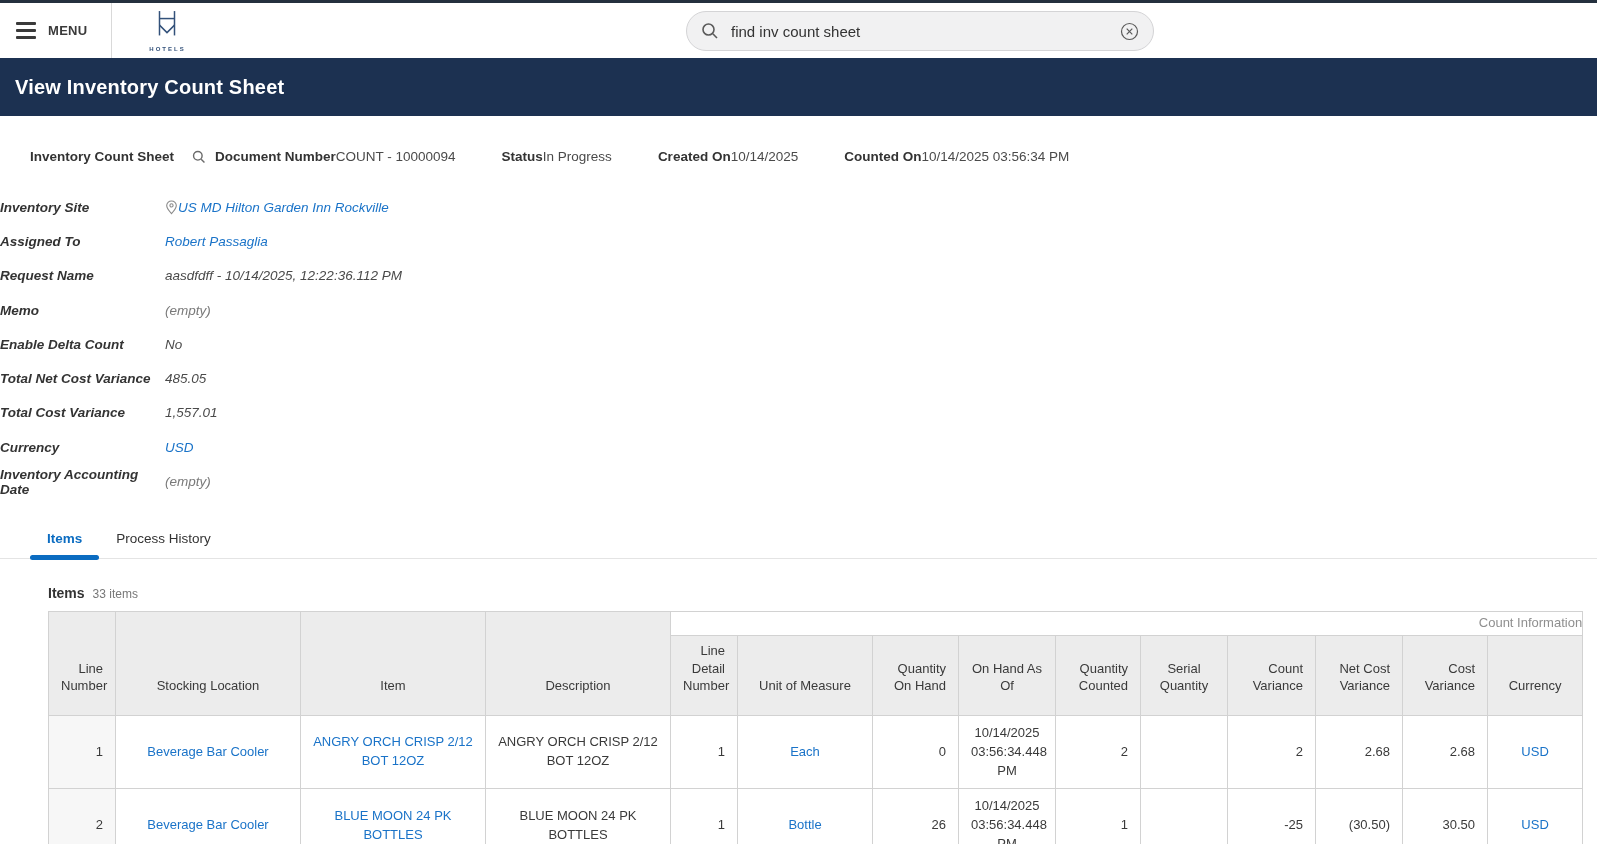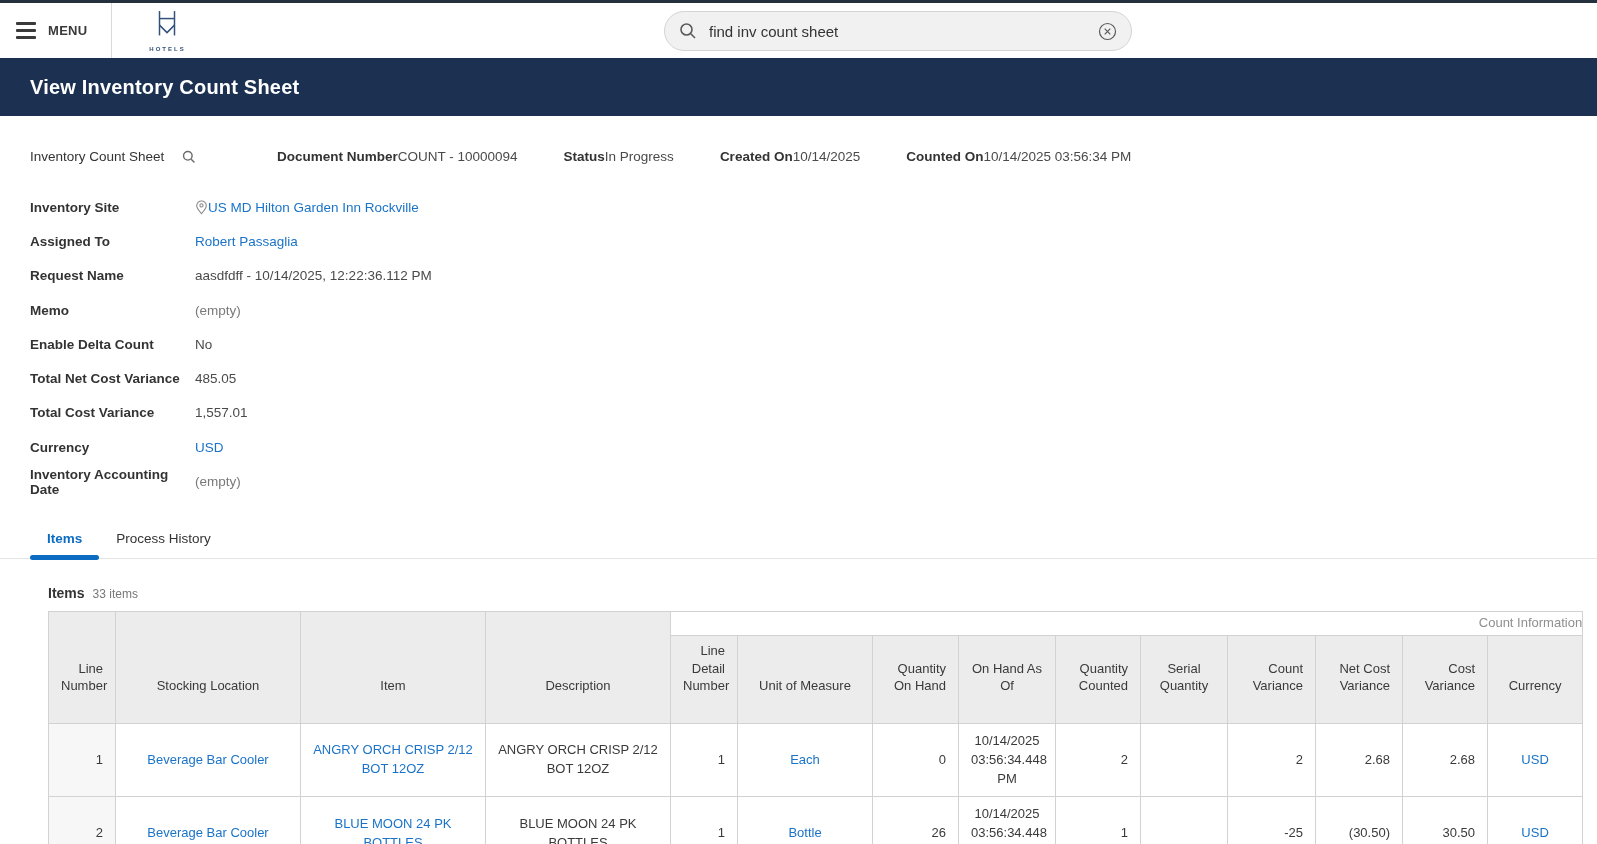--- a/index.html
+++ b/index.html
@@ -15,45 +15,45 @@
   
   .topbar { height:55px; background:#fff; position:relative; display:flex; align-items:center; }
   .menu-btn { display:flex; align-items:center; gap:12px; padding:0 24px 0 16px; height:100%; cursor:pointer; }
   .hamburger { width:20px; display:flex; flex-direction:column; gap:4px; }
   .hamburger div { height:3px; background:#3a3a3a; border-radius:1px; }
   .menu-label { font-size:13px; font-weight:700; color:#3a3a3a; letter-spacing:.3px; }
   .topbar-divider { width:1px; height:55px; background:#d9d9d9; }
   .brand { width:110px; display:flex; flex-direction:column; align-items:center; justify-content:center; cursor:pointer; }
   .brand-word { font-size:6px; letter-spacing:2px; color:#33517a; margin-top:2px; font-weight:700; }
   .searchbox {
-    position:absolute; left:664px; top:8px; width:468px; height:40px;
+    position:absolute; left:686px; top:8px; width:468px; height:40px;
     background:#f1f1f2; border:1px solid #d4d4d6; border-radius:20px;
     display:flex; align-items:center; padding:0 14px;
   }
   .searchbox svg { flex:0 0 auto; }
   .search-input {
     flex:1; border:none; outline:none; background:transparent;
     font-family:"Liberation Sans", sans-serif; font-size:15px; color:#333; margin-left:10px;
   }
   .clear-btn { cursor:pointer; display:flex; align-items:center; }
 
   
   .title-band { height:58px; background:var(--navy-header,#1c3151); display:flex; align-items:center; }
-  .title { color:#fff; font-size:20px; font-weight:700; padding-left:30px; letter-spacing:.2px; }
+  .title { color:#fff; font-size:20px; font-weight:700; padding-left:15px; letter-spacing:.2px; }
 
   
   .summary { display:flex; align-items:center; padding-left:30px; margin-top:33px; font-size:13.5px; white-space:nowrap; }
-  .obj-label { font-weight:400; color:#333; display:flex; align-items:center; gap:18px; width:247px; }
+  .obj-label { font-weight:700; color:#333; display:flex; align-items:center; gap:18px; width:185px; }
   .obj-search { cursor:pointer; display:flex; align-items:center; }
   .pair { display:flex; margin-right:46px; }
   .pair .lbl { font-weight:700; color:#333; }
   .pair .val { color:#4a4a4a; }
 
   
-  .details { padding-left:30px; margin-top:26px; }
+  .details { margin-top:26px;font-style:italic; }
   .detail-row { display:flex; align-items:center; height:34.3px; }
   .detail-label { width:165px; font-weight:700; font-size:13.5px; color:#333; flex:0 0 165px; }
   .detail-value { font-size:13.5px; display:flex; align-items:center; gap:0; }
   .val-link { color:var(--accent-blue,#1a73c8); cursor:pointer; }
   .val-text { color:#4a4a4a; }
   .val-empty { color:#797979; }
 
   
   .tabbar { margin-top:22px; padding-left:30px; border-bottom:1px solid #e4e4e4; display:flex; }
   .tab { padding:10px 17px 12px; font-size:13.5px; color:#333; position:relative; cursor:pointer; }
@@ -66,21 +66,21 @@
   .items-count { font-size:12px; color:#777; }
 
   table.grid { table-layout:fixed; width:1534px; border-collapse:collapse; margin-left:48px; font-size:13px; }
   .grid col.c0{width:67px}.grid col.c1{width:185px}.grid col.c2{width:185px}.grid col.c3{width:185px}
   .grid col.c4{width:67px}.grid col.c5{width:135px}.grid col.c6{width:86px}.grid col.c7{width:97px}
   .grid col.c8{width:85px}.grid col.c9{width:87px}.grid col.c10{width:88px}.grid col.c11{width:87px}
   .grid col.c12{width:85px}.grid col.c13{width:95px}
   .grid th, .grid td { border:1px solid #d2d2d2; }
   .grid th {
     background:#ececec; font-weight:400; color:#3a3a3a;
-    vertical-align:bottom; padding:6px 12px 28px; height:62px; line-height:1.35;
+    vertical-align:bottom; padding:6px 12px 20px; height:62px; line-height:1.35;
   }
   .grid th.group-header {
     background:#ffffff; color:#8f8f8f; text-align:right;
     height:22px; padding:2px 0 4px; vertical-align:middle; font-size:13px;
   }
   .grid td { vertical-align:middle; padding:8px 12px; height:55px; color:#3a3a3a; line-height:1.45; background:#fff; }
   .grid td.row-header { background:#f7f7f7; }
   .grid .a-r { text-align:right; }
   .grid .a-l { text-align:center;margin-left:30px; }
   .cell-link { color:var(--accent-blue,#1a73c8); cursor:pointer; }

